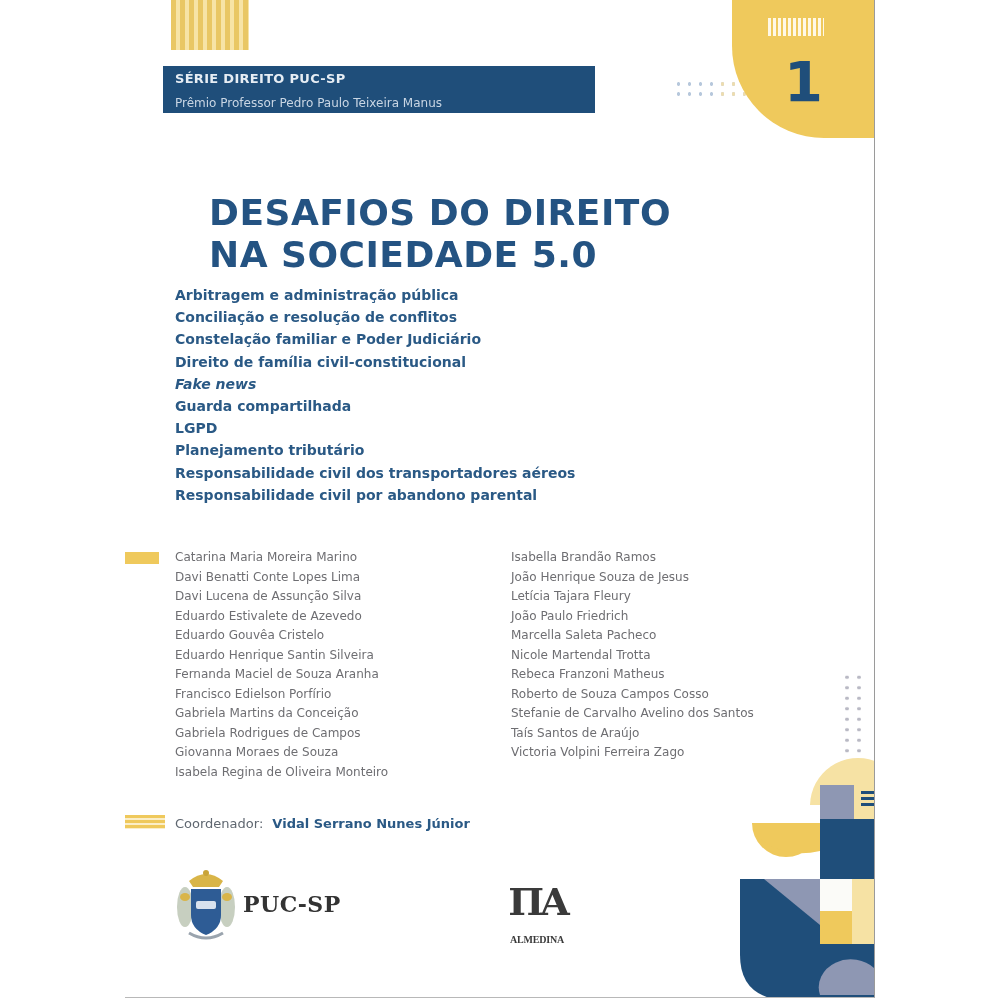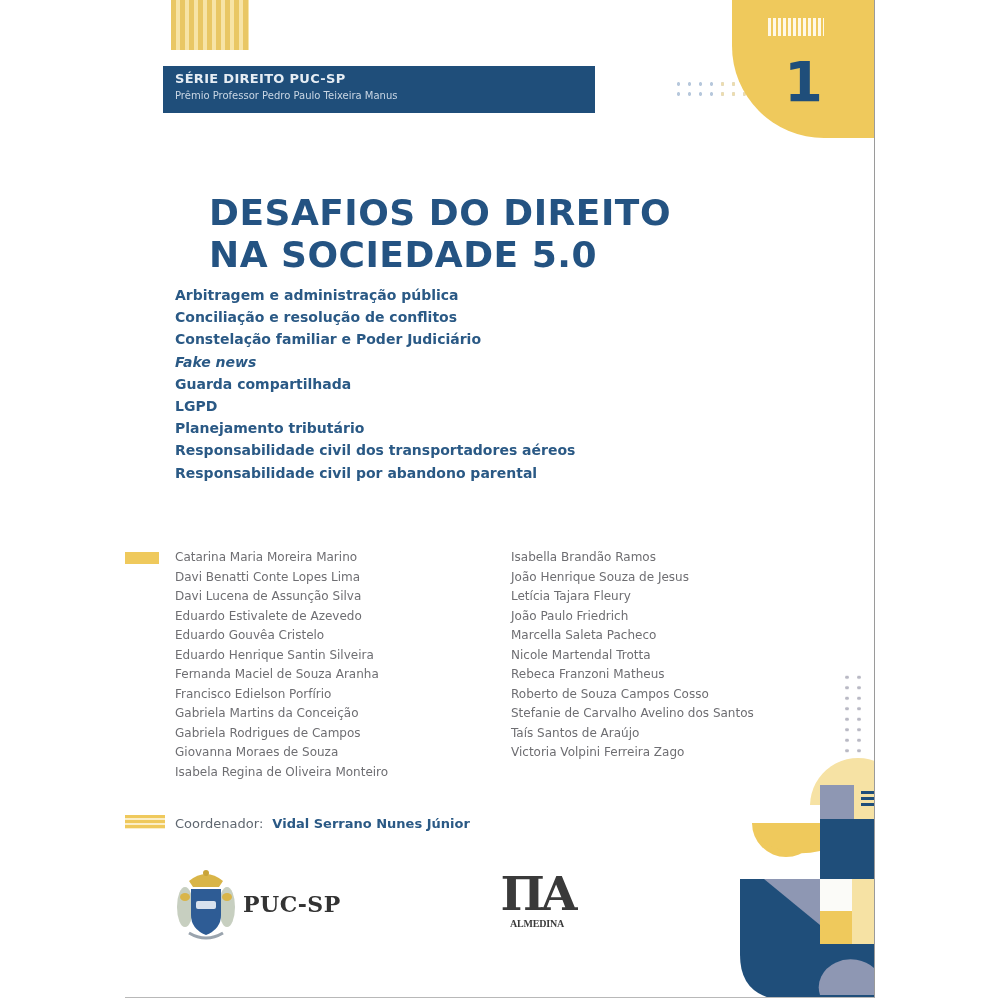--- a/index.html
+++ b/index.html
@@ -19,21 +19,21 @@
     position: absolute; left: 46px; top: 0; width: 78px; height: 50px;
     background: repeating-linear-gradient(90deg, #e9c764 0 5px, #f7e4a6 5px 9px);
   }
 
   
   .series-banner {
     position: absolute; left: 38px; top: 66px; width: 432px; height: 47px;
     background: #1f4e7a; color: #fff; padding: 5px 12px 0 12px;
   }
   .series-title { font-family: "DejaVu Sans", sans-serif; font-weight: bold; font-size: 13px; letter-spacing: 0.3px; color: #e6edf4; }
-  .series-sub { font-family: "DejaVu Sans", sans-serif; font-size: 10px; color: #c9d6e4; margin-top: 4px; }
+  .series-sub { font-family: "DejaVu Sans", sans-serif; font-size: 12px; color: #c9d6e4; margin-top: 10px; }
   .dots-grid {
     position: absolute; left: 548px; top: 79px; width: 72px; height: 22px;
     background-image: radial-gradient(circle, #b7c8dc 1.6px, transparent 2px);
     background-size: 11px 10px;
   }
   .dots-grid-light {
     position: absolute; left: 592px; top: 79px; width: 50px; height: 22px;
     background-image: radial-gradient(circle, #ecdcb0 1.6px, transparent 2px);
     background-size: 11px 10px;
   }
@@ -88,22 +88,22 @@
 
   
   .puc-logo { position: absolute; left: 50px; top: 865px; width: 200px; height: 80px; }
   .puc-crest { position: absolute; left: 0; top: 2px; width: 62px; height: 76px; }
   .puc-text {
     position: absolute; left: 68px; top: 26px; font-family: "DejaVu Serif", serif;
     font-weight: bold; font-size: 22px; color: #333; letter-spacing: 0.5px;
   }
   .almedina-logo { position: absolute; left: 352px; top: 870px; width: 120px; height: 70px; text-align: center; }
   .almedina-mark {
-    display: block; margin: 4px auto; font-family: "DejaVu Serif", serif; font-weight: bold;
-    font-size: 47px; line-height: 40px; color: #3a3a3a; letter-spacing: -4px;
+    display: block; margin: 12px auto; font-family: "DejaVu Serif", serif; font-weight: bold;
+    font-size: 38px; line-height: 40px; color: #3a3a3a; letter-spacing: -4px;
   }
   .almedina-text {
     display: block; font-family: "Liberation Serif", serif; font-weight: bold;
     font-size: 10px; color: #3a3a3a; letter-spacing: -0.2px; margin-top: 4px;
   }
 
   
   .geo { position: absolute; }
   .side-dots {
     position: absolute; left: 716px; top: 672px; width: 24px; height: 84px;
@@ -132,20 +132,21 @@
 
   <div class="main-title">
     <div>DESAFIOS DO DIREITO</div>
     <div>NA SOCIEDADE 5.0</div>
   </div>
 
   <div class="topics">
     <div class="topic">Arbitragem e administração pública</div>
     <div class="topic">Conciliação e resolução de conflitos</div>
     <div class="topic">Constelação familiar e Poder Judiciário</div>
+    <div class="topic">Direito de família civil-constitucional</div>
     <div class="topic italic">Fake news</div>
     <div class="topic">Guarda compartilhada</div>
     <div class="topic">LGPD</div>
     <div class="topic">Planejamento tributário</div>
     <div class="topic">Responsabilidade civil dos transportadores aéreos</div>
     <div class="topic">Responsabilidade civil por abandono parental</div>
   </div>
 
   <div class="author-marker"></div>
 

